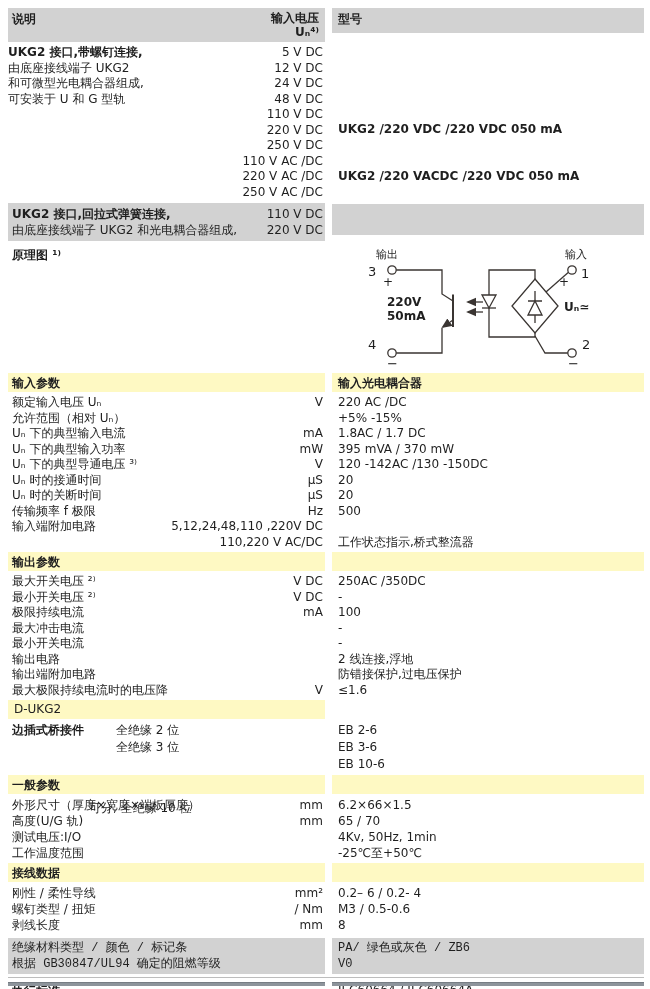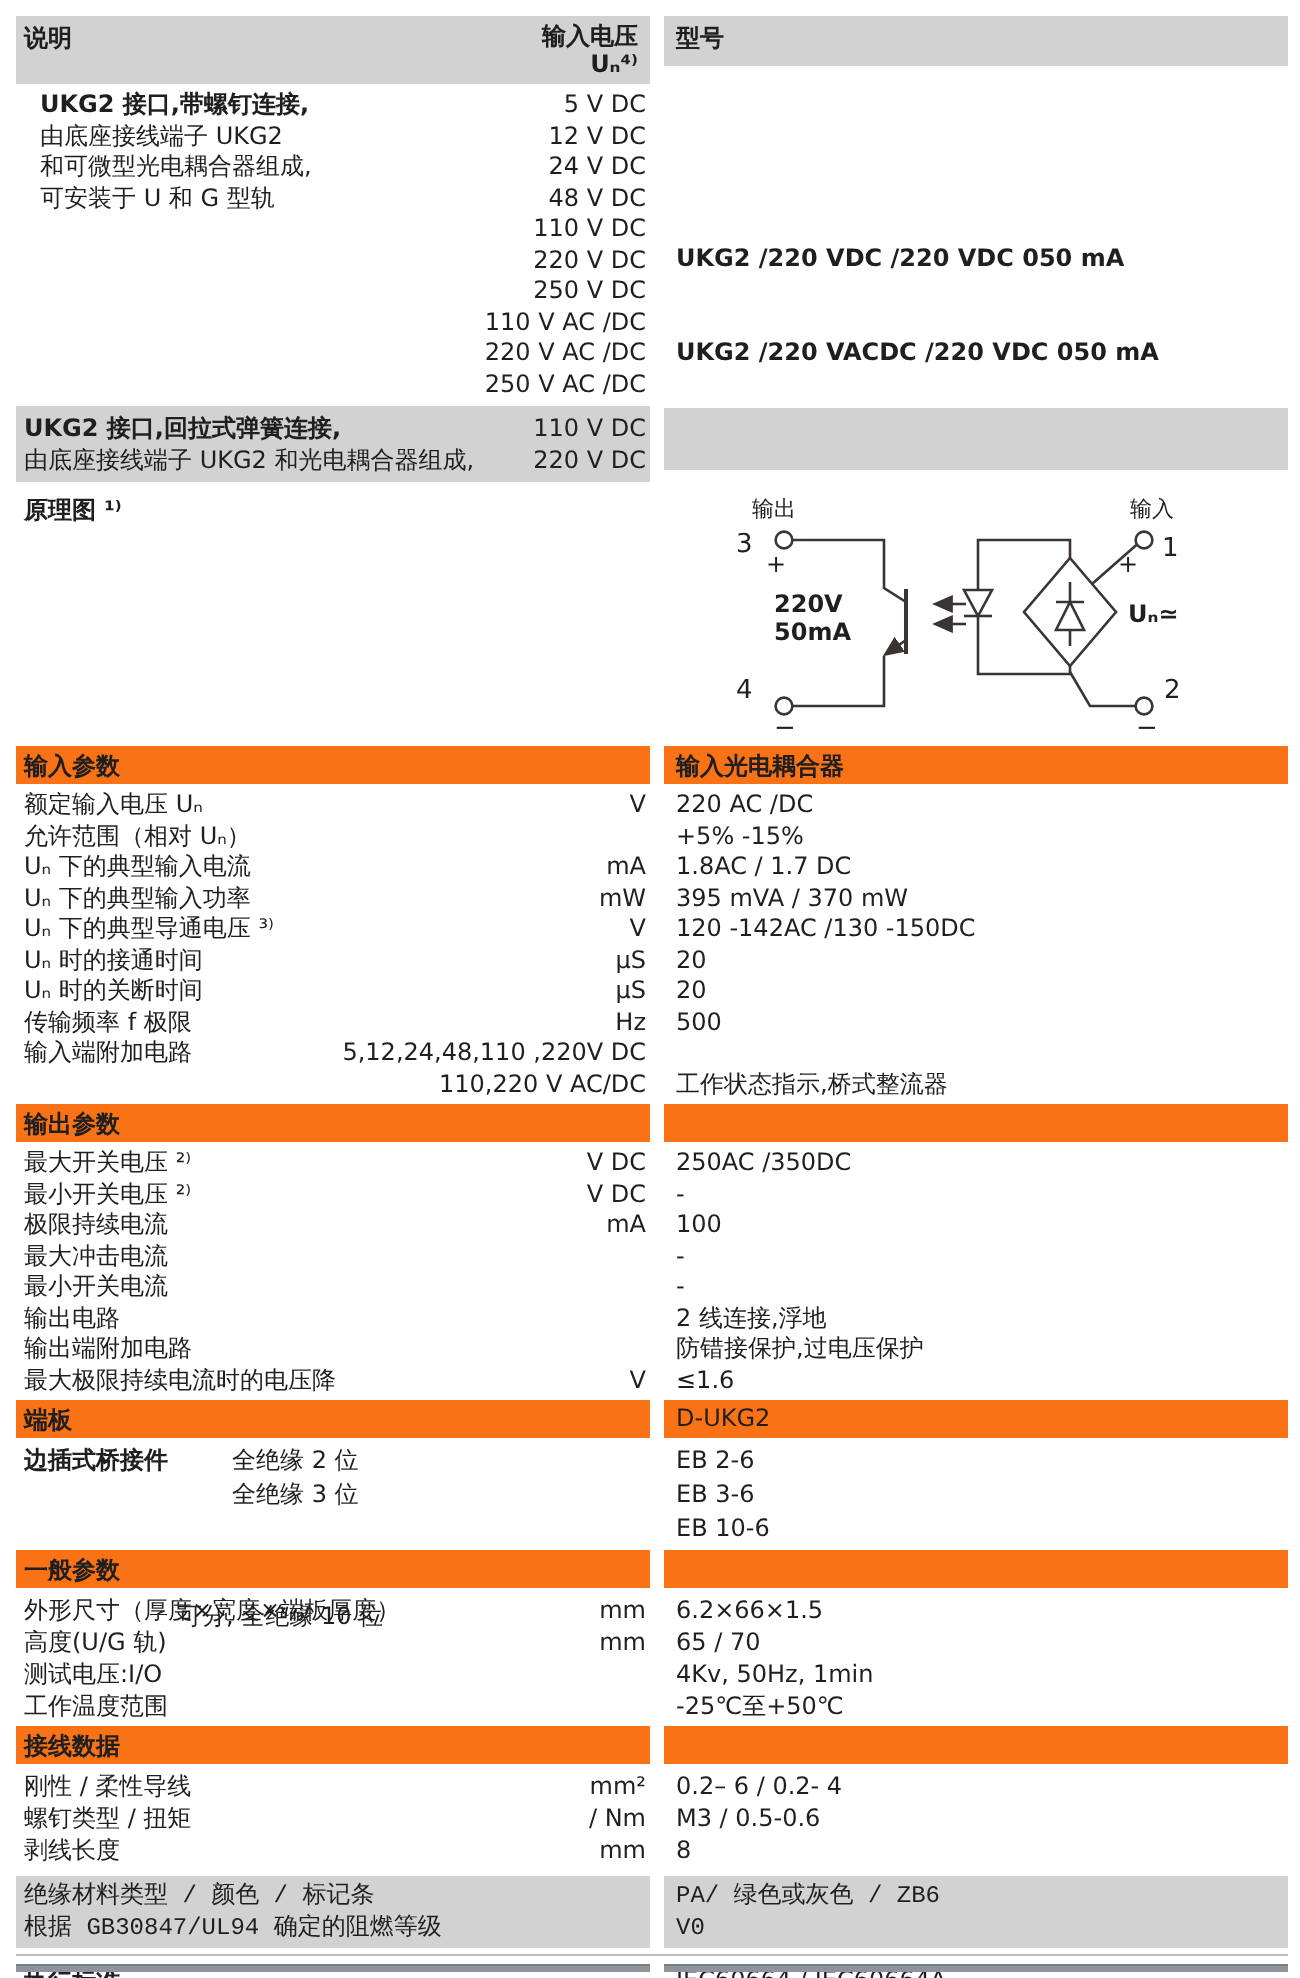--- a/index.html
+++ b/index.html
@@ -36,21 +36,21 @@
   .hdr-voltage { text-align: right; line-height: 14px; padding-right: 2px; }
   .hdr-right {
     background: #d2d2d2;
     height: 25px;
     font-weight: bold;
     padding: 3px 0 0 6px;
   }
   
   .block1 { margin-top: 3px; }
   .block1-left { position: relative; line-height: 15.5px; }
-  .desc-list { position: absolute; top: 0; left: 12px; }
+  .desc-list { position: absolute; top: 0; left: 0; }
   .desc-list .line { white-space: nowrap; height: 15.5px; }
   .desc-list .line:first-child { font-weight: bold; }
   .volt-list { text-align: right; padding-right: 2px; }
   .volt-list .vline { white-space: nowrap; height: 15.5px; }
   .block1-right { position: relative; height: 155px; }
   .model { position: absolute; left: 6px; font-weight: bold; white-space: nowrap; }
   .model-1 { top: 77px; }
   .model-2 { top: 124px; }
   
   .block2 { margin-top: 3px; }
@@ -66,21 +66,21 @@
   .schematic-caption { font-weight: bold; padding: 6px 0 0 4px; }
   .diagram-cell { height: 132px; }
   .diagram-cell svg { display: block; margin-top: 4px; }
   .dtxt { font-size: 12px; }
   .dtxt-b { font-size: 12px; font-weight: bold; }
   .dtxt-num { font-size: 13px; }
   .dlbl { font-size: 11px; }
   
   .bar-row { }
   .bar {
-    background: #f97316;
+    background: #fef9c3;
     font-weight: bold;
     height: 19px;
     padding: 2px 4px 0 4px;
     white-space: nowrap;
   }
   .bar.right { padding-left: 6px; }
   .bar.plain { font-weight: normal; }
   .rows-left, .rows-right { padding: 3px 0 2px; }
   .srow { display: flex; white-space: nowrap; overflow: visible; }
   .srow .lbl { padding-left: 4px; }
@@ -334,21 +334,20 @@
           <div class="srow">-</div>
           <div class="srow">2 线连接,浮地</div>
           <div class="srow">防错接保护,过电压保护</div>
           <div class="srow">≤1.6</div>
         </div>
     </div>
   </section>
 
   <section class="spec-section sec2">
     <div class="grid bar-row">
-      <div class="bar">端板</div>
       <div class="bar right plain">D-UKG2</div>
     </div>
     <div class="grid body-row">
       <div class="rows-left">
           <div class="srow">
             <span class="lbl">边插式桥接件</span>
             <span class="mid">全绝缘 2 位</span>
             <span class="unit"></span>
           </div>
           <div class="srow">

